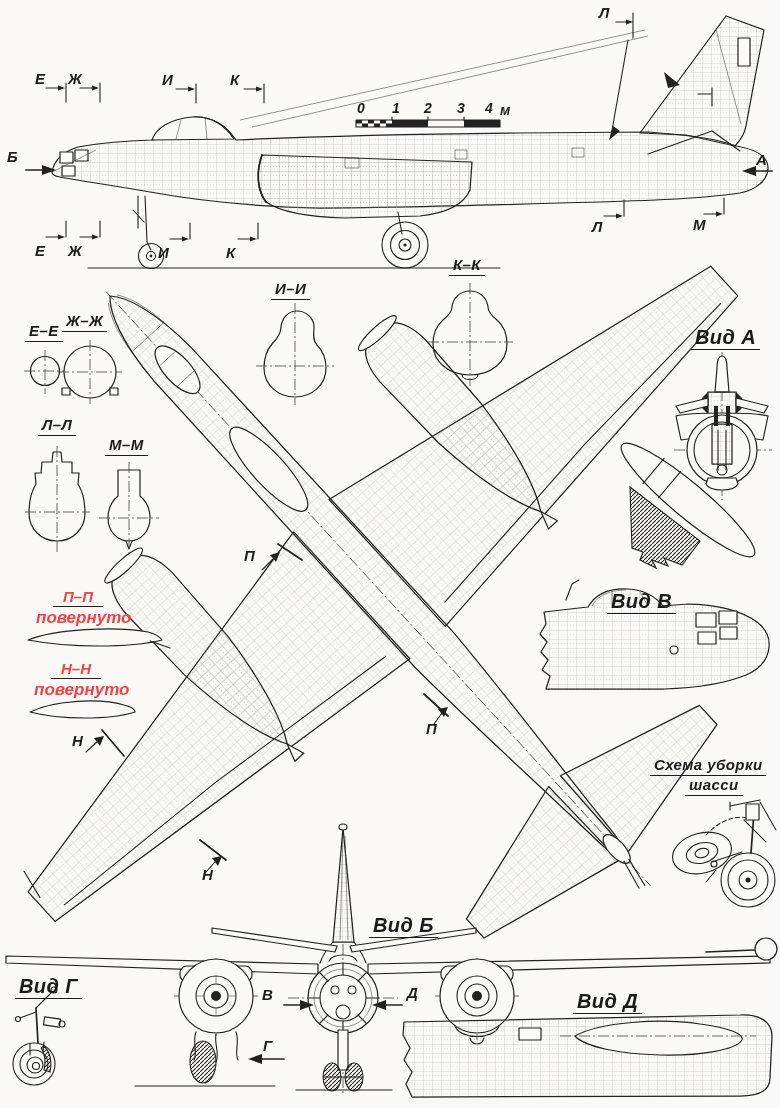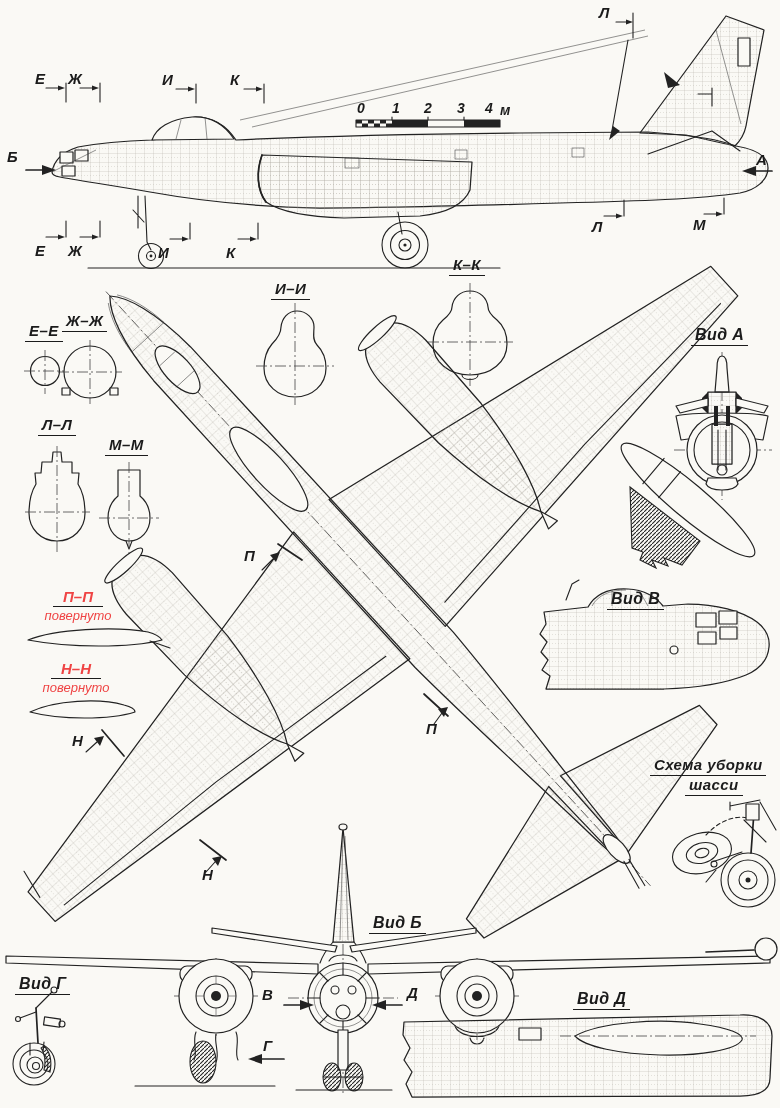--- a/index.html
+++ b/index.html
@@ -9,26 +9,26 @@
   .s{stroke:#222;fill:none;stroke-width:1.1;stroke-linecap:round;stroke-linejoin:round}
   .s2{stroke:#222;fill:none;stroke-width:1.7;stroke-linecap:round;stroke-linejoin:round}
   .thin{stroke:#3a3a3a;fill:none;stroke-width:0.55}
   .fillp{fill:url(#pg);stroke:#222;stroke-width:1.25;stroke-linejoin:round}
   .fillw{fill:#faf9f5;stroke:#222;stroke-width:1.2;stroke-linejoin:round}
   .dark{fill:#222;stroke:none}
   .cl{stroke:#444;stroke-width:0.8;stroke-dasharray:11 3 2 3;fill:none}
   .hd{fill:url(#hdp);stroke:#222;stroke-width:1.1}
   .lbl{position:absolute;font:italic 700 15px "Liberation Sans",sans-serif;color:#1b1b1b;
        letter-spacing:.4px;white-space:nowrap;line-height:1.1;}
-  .big{font-size:16px;}
+  .big{font-size:20px;}
   .ul{border-bottom:1.7px solid #1b1b1b;padding:0 4px 1px;}
   .frac{position:absolute;text-align:center;white-space:nowrap;color:#ef4444;
         font:italic 700 15px "Liberation Sans",sans-serif;}
   .frac .ftop{display:inline-block;border-bottom:1.7px solid #1b1b1b;padding:0 10px 1px;}
-  .frac .fnote{display:block;font-weight:400;font-size:13px;padding-top:1px;}
+  .frac .fnote{display:block;font-weight:700;font-size:17px;padding-top:1px;}
   .num{font:italic 700 14px "Liberation Sans",sans-serif;}
 </style>
 </head>
 <body>
 
 <div class="sheet">
 
 <svg width="780" height="1108" viewBox="0 0 780 1108">
   <defs>
     <pattern id="pg" width="9" height="9" patternUnits="userSpaceOnUse">

